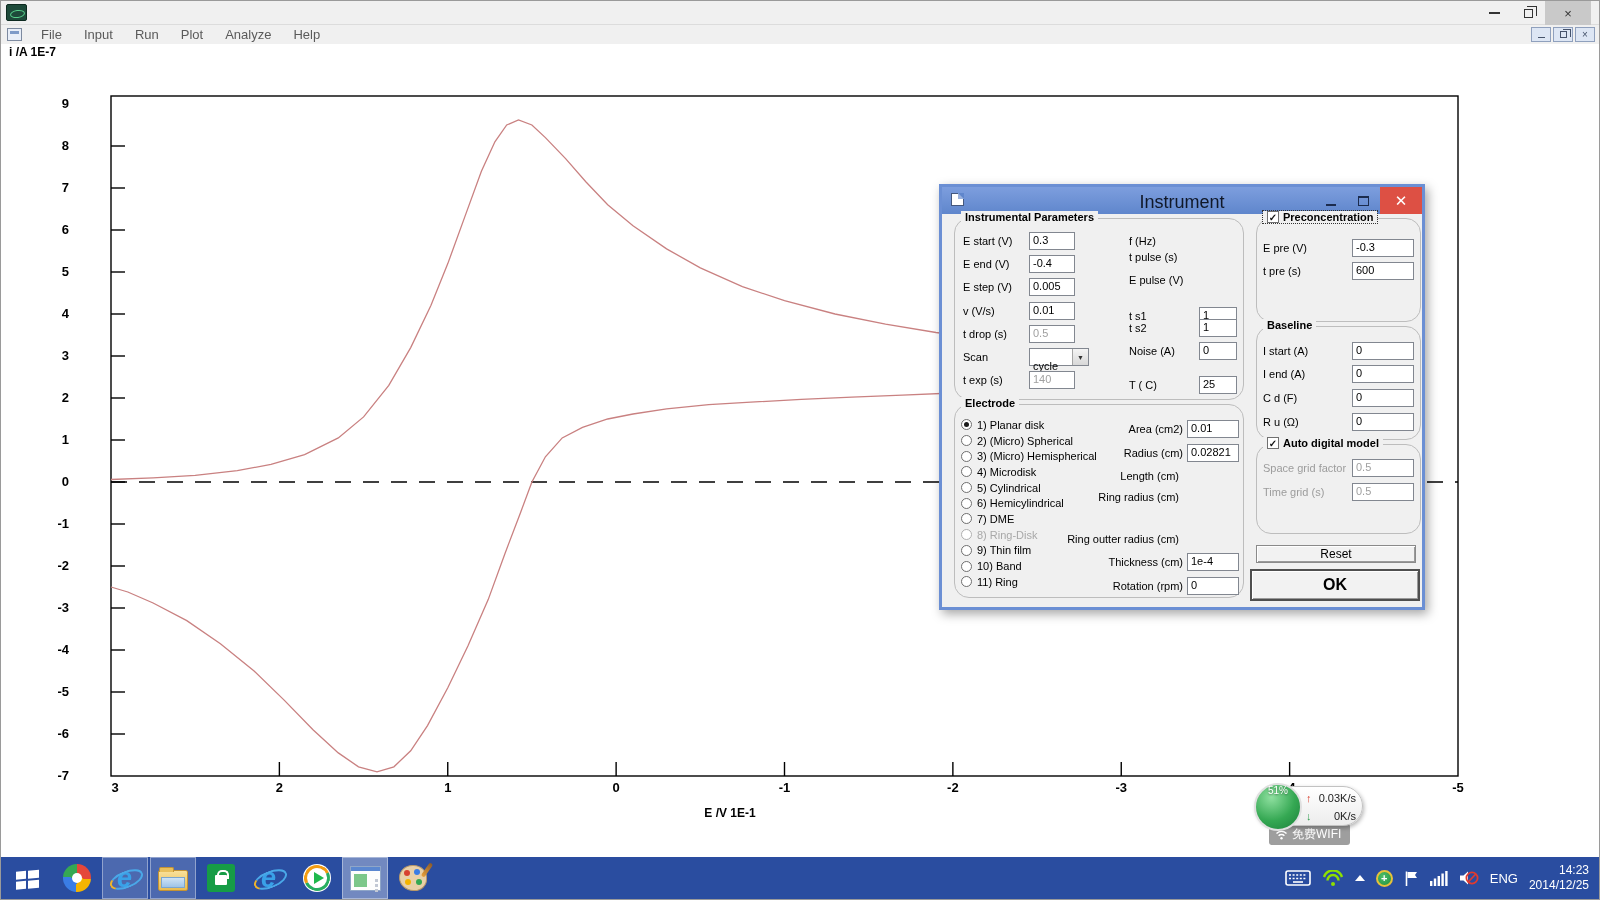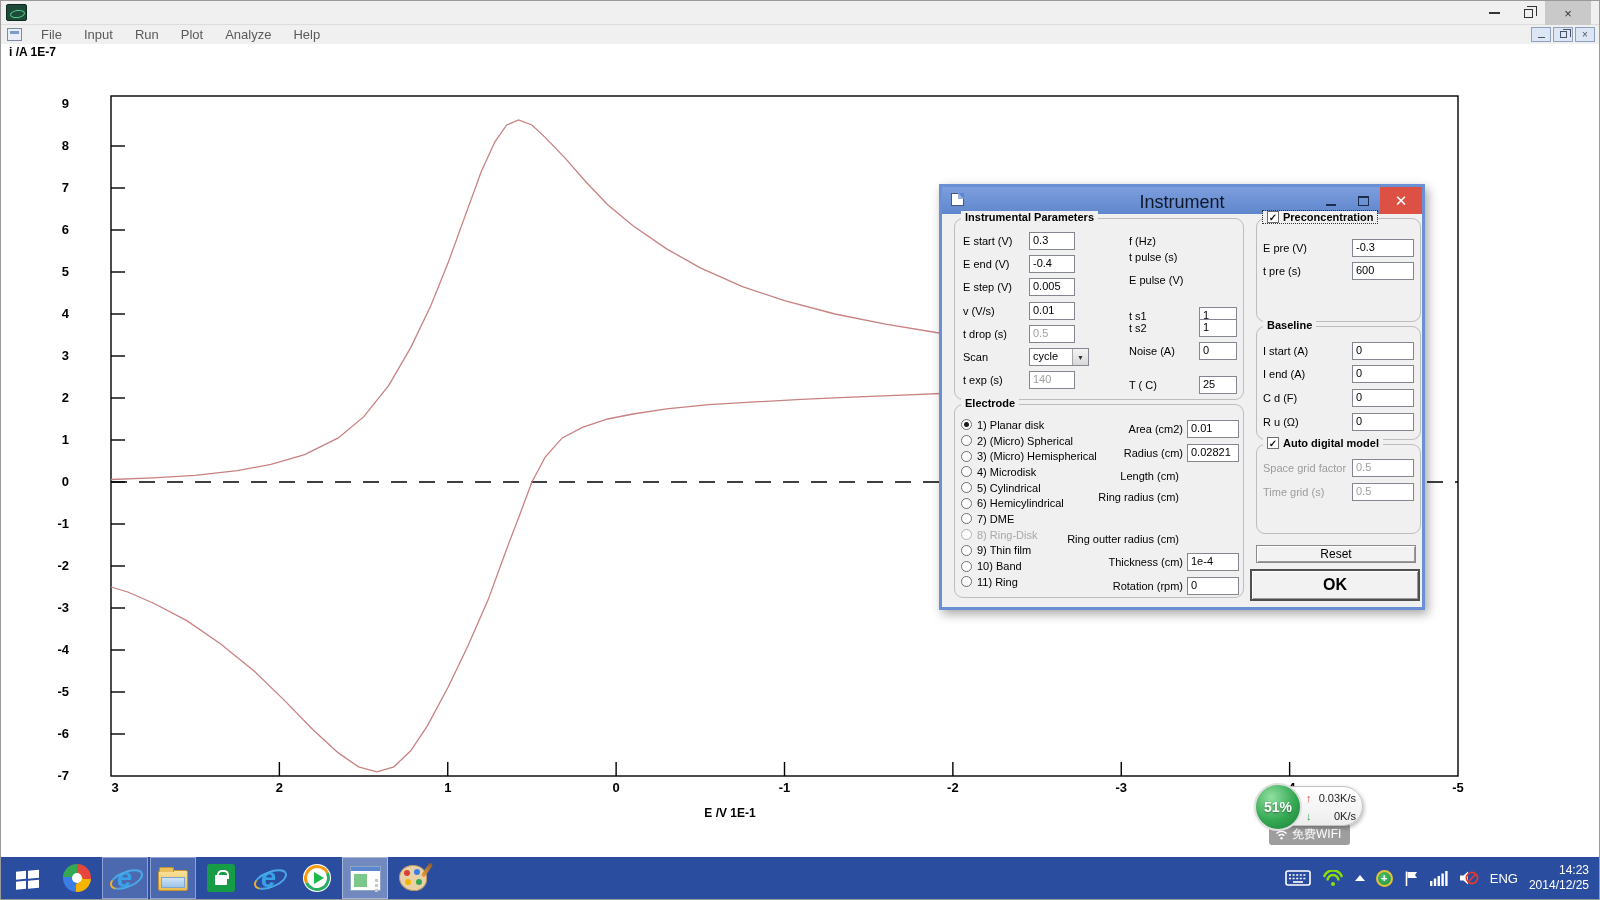--- a/index.html
+++ b/index.html
@@ -60,37 +60,37 @@
     font-size:18px; color:#101828; }
   .dlg-min,.dlg-max { position:absolute; top:0; width:30px; height:27px;
     display:flex; align-items:center; justify-content:center; }
   .dlg-min { right:76px; } .dlg-max { right:44px; }
   .dlg-min span { width:10px; border-top:2px solid #1c2c4e; display:block; margin-top:8px; }
   .dlg-max span { width:11px; height:10px; border:1px solid #1c2c4e; border-top-width:2px; display:block; }
   .dlg-close { position:absolute; right:0; top:0; width:42px; height:27px; background:#dd5044;
     color:#fff; font-size:15px; display:flex; align-items:center; justify-content:center; }
   .dlg-body { position:absolute; left:0; top:27px; right:0; bottom:0; }
 
-  .group { position:absolute; border:1px solid #bdbdbd; border-radius:9px;padding-left:10px; }
+  .group { position:absolute; border:1px solid #bdbdbd; border-radius:15px;padding-left:10px; }
   .group-title { position:absolute; top:-8px; left:6px; background:#f0f0f0; padding:0 4px;
     font-weight:bold; color:#000; white-space:nowrap; display:flex; align-items:center; gap:4px;}
   .group-title.focus-rect { outline:1px dotted #333; }
   .checkbox { width:12px; height:12px; background:#fff; border:1px solid #707070;
     display:inline-flex; align-items:center; justify-content:center; font-size:10px; color:#111; }
 
   .g-row { position:absolute; left:6px; right:6px; height:18px; display:flex; align-items:center; }
   .g-row .lbl { flex:1; color:#000; }
   .g-row .lbl.dis { color:#9c9c9c; }
   .tb { height:18px; background:#fff; border:1px solid #828790; font-size:11px;
     padding:1px 0 0 3px; color:#000; font-family:"Liberation Sans",sans-serif; }
   .tb.dis { color:#a0a0a0; }
   .w46 { width:46px; } .w38 { width:38px; } .w52 { width:52px; } .w62 { width:62px; }
 
   .dd { width:60px; height:18px; background:#fff; border:1px solid #828790; display:flex; }
-  .dd-val { flex:1; padding:1px 0 0 3px; }
+  .dd-val { flex:1; padding:1px 0 0 3px;margin-top:10px; }
   .dd-btn { width:16px; background:linear-gradient(#f4f4f4,#d8d8d8); border-left:1px solid #a5a5a5;
     display:flex; align-items:center; justify-content:center; font-size:7px; color:#333; }
 
   .radio-row { display:flex; align-items:center; gap:5px; height:15.7px; padding-left:6px; }
   .radio { width:11px; height:11px; border-radius:50%; border:1px solid #6f6f6f; background:#fff;
     position:relative; flex:none; }
   .radio.sel::after { content:""; position:absolute; inset:2px; background:#1a1a1a; border-radius:50%; }
   .radio.dis { border-color:#b0b0b0; }
   .radio-row .lbl { color:#000; } .radio-row .lbl.dis { color:#a8a8a8; }
 
@@ -101,22 +101,22 @@
     box-shadow:inset 1px 1px 0 #ffffff, inset -1px -1px 0 #9a9a9a;
     display:flex; align-items:center; justify-content:center; font-size:12px; color:#000; }
   .btn-ok { border:2px solid #4f4f4f; font-size:16px; font-weight:bold; }
 
   
   .net-widget { position:absolute; left:1254px; top:785px; width:108px; height:40px;
     background:linear-gradient(#ffffff,#ececec); border:1px solid #c2c2c2; border-radius:20px;
     box-shadow:1px 2px 4px rgba(0,0,0,.3); z-index:20; }
   .net-ball { position:absolute; left:-2px; top:-4px; width:48px; height:48px; border-radius:50%;
     background:radial-gradient(circle at 35% 28%, #8fe0a0, #35a853 55%, #1b7f3a);
-    border:2px solid #e0e0e0; display:flex; align-items:center; justify-content:center;
-    color:#fff; font-size:14px; font-weight:bold; text-shadow:0 1px 2px rgba(0,0,0,.4); }
+    border:2px solid #e0e0e0; display:flex; justify-content:center;
+    color:#fff; font-size:10px; font-weight:normal; text-shadow:0 1px 2px rgba(0,0,0,.4); }
   .net-lines { position:absolute; left:50px; top:2px; right:6px; font-size:11px; color:#222; }
   .net-line { display:flex; justify-content:space-between; align-items:center; height:18px; }
   .arrow-up { color:#d8402f; font-weight:bold; } .arrow-down { color:#2f9e4f; font-weight:bold; }
   .wifi-tip { position:absolute; left:1268px; top:823px; height:21px; padding:2px 9px 2px 6px;
     background:rgba(150,150,150,.92); border-radius:3px; color:#fff; font-size:12px;
     display:flex; align-items:center; gap:4px; z-index:19; }
 
   
   .taskbar { position:absolute; left:0; right:0; bottom:0; height:42px; background:#2a4da0;
     display:flex; align-items:stretch; z-index:30; }

